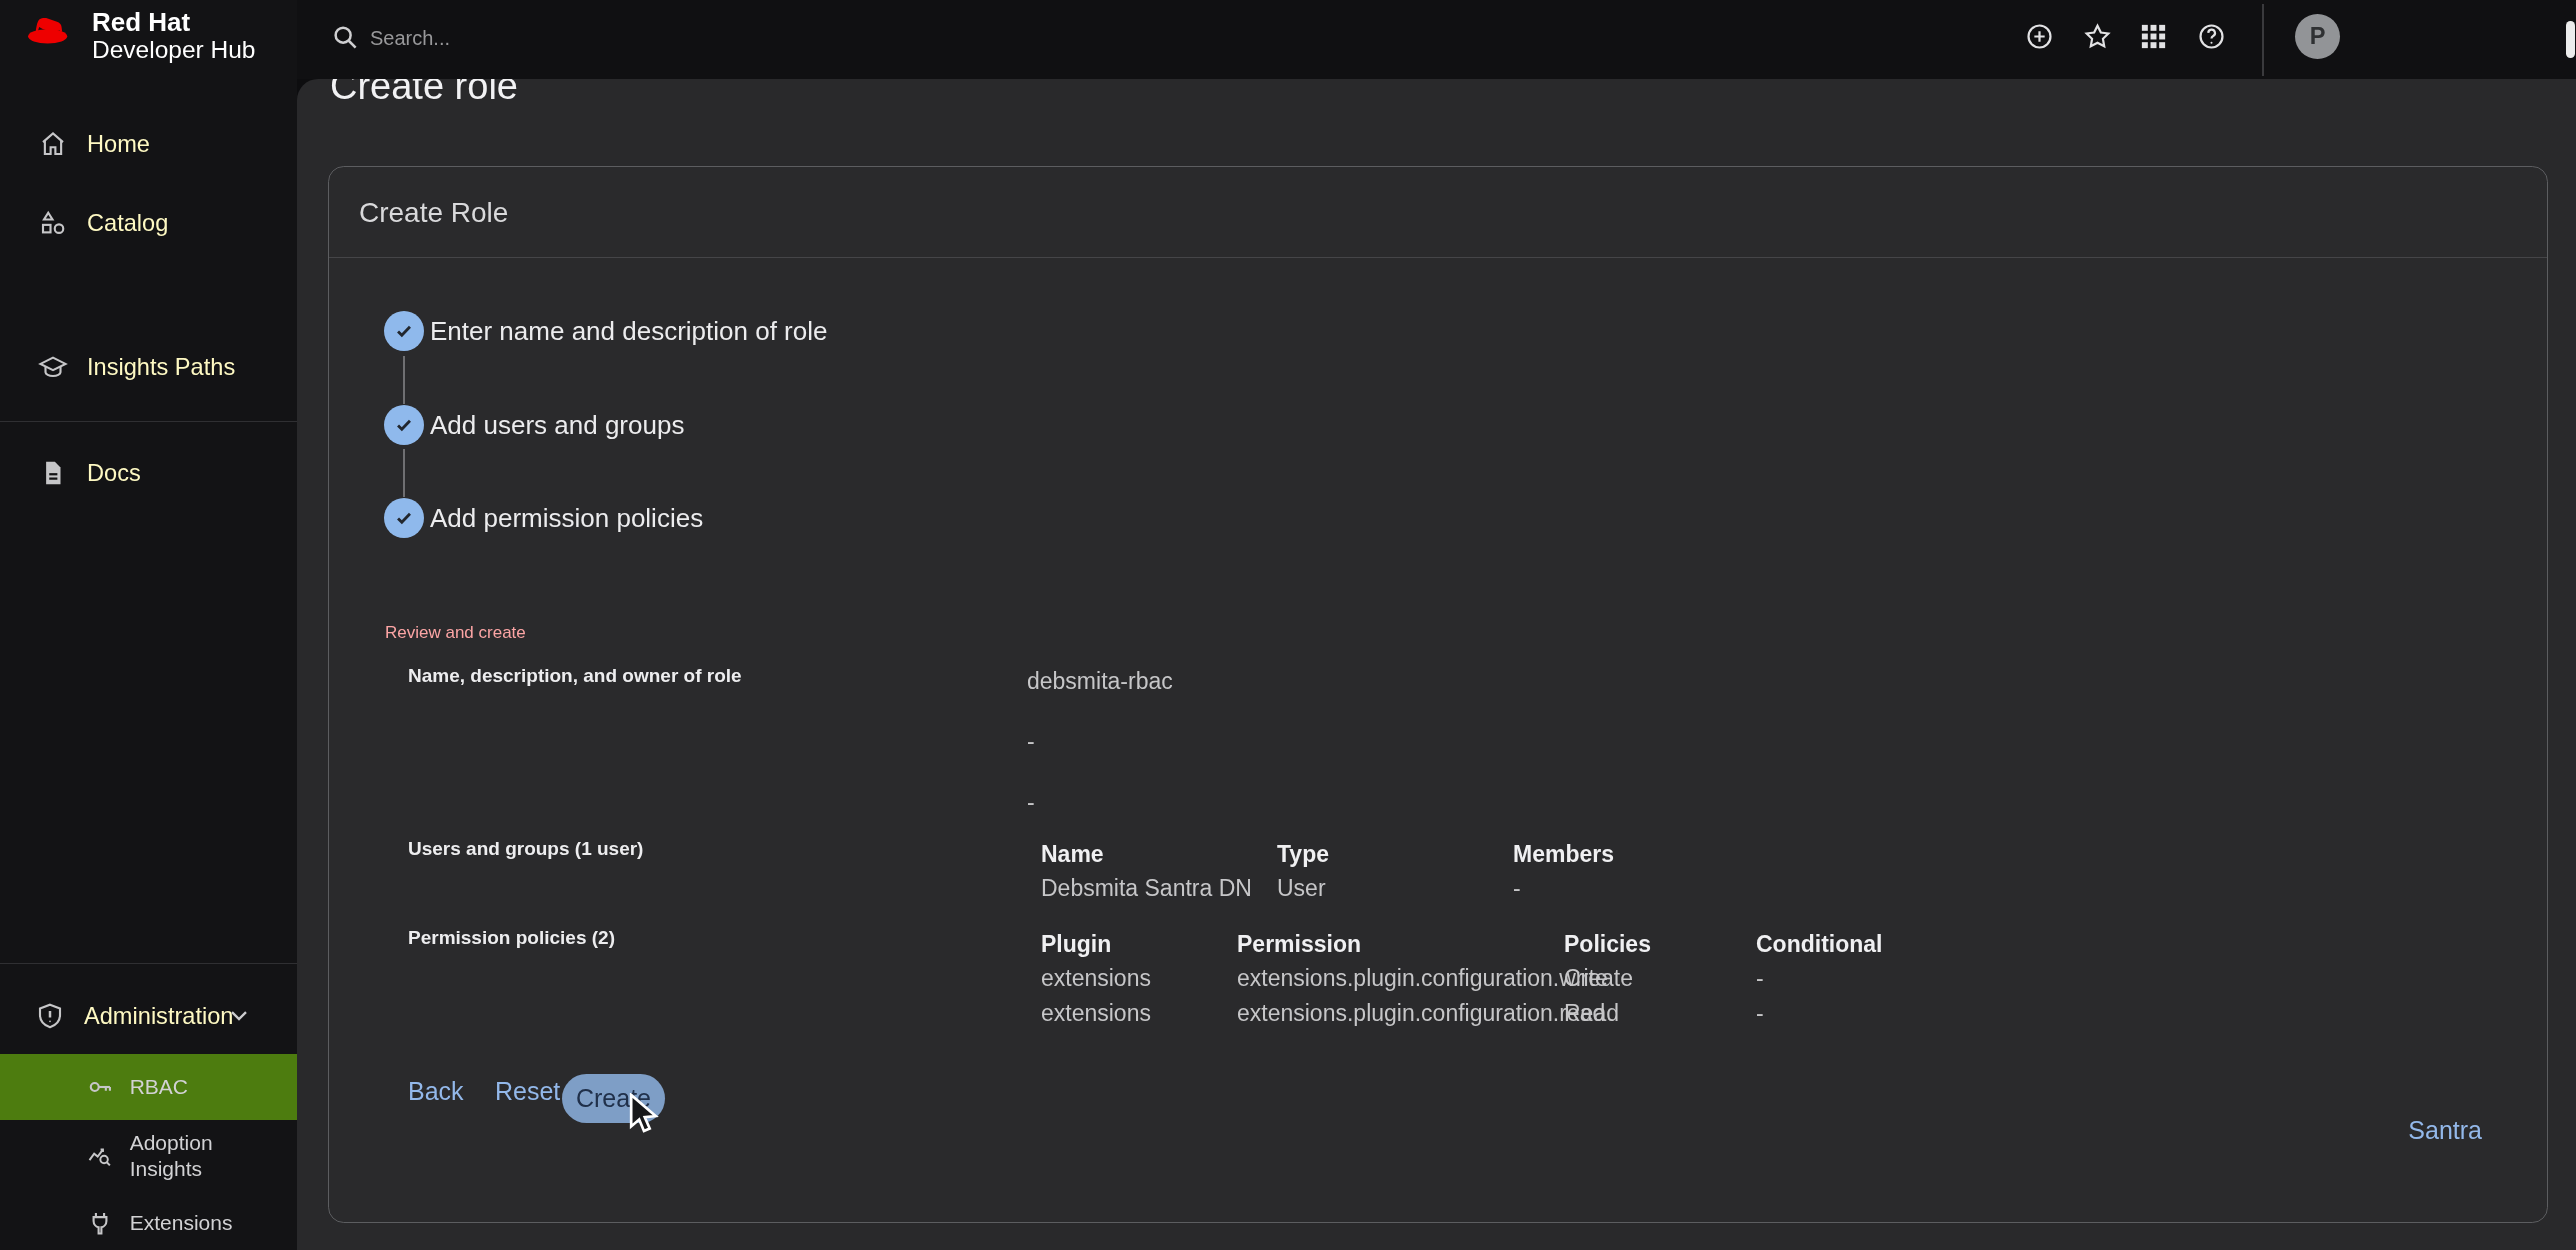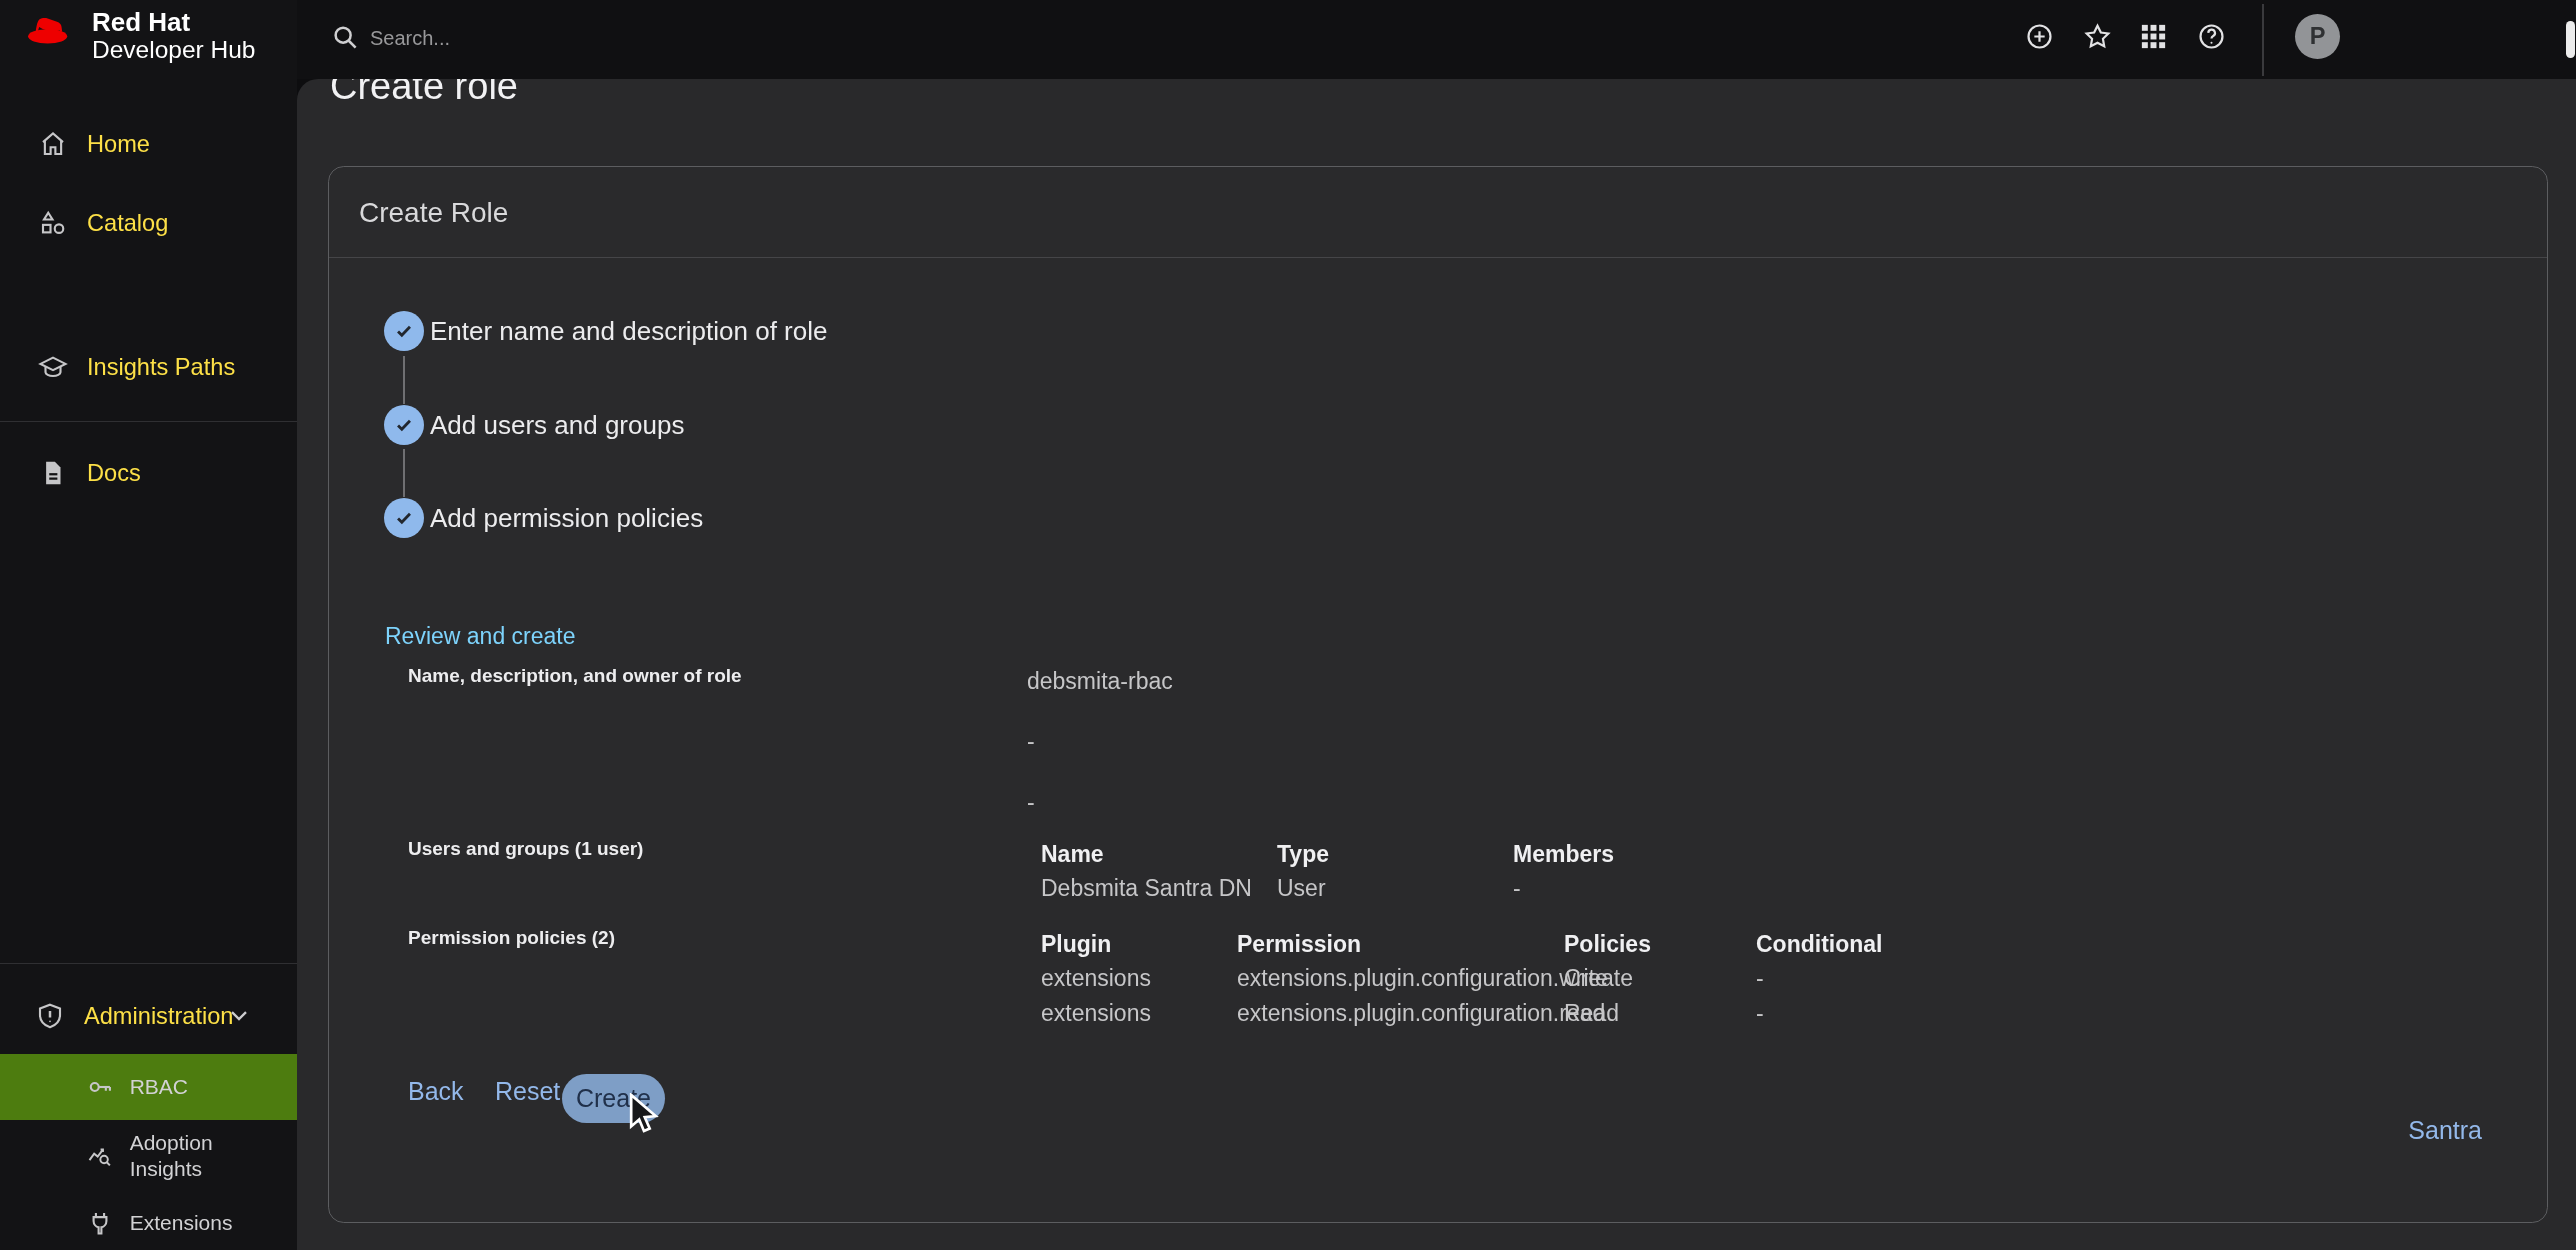--- a/index.html
+++ b/index.html
@@ -20,21 +20,21 @@
             display:flex; align-items:center; justify-content:center; cursor:pointer; }
   .scroll-thumb { position:absolute; right:0.9px; top:21px; width:8.7px; height:37px; border-radius:4.4px; background:#ececec; }
 
   
   .sidebar { position:absolute; left:0; top:0; width:297px; height:1251px; background:#131315; }
   .brand { position:absolute; left:23px; top:7px; display:flex; cursor:pointer; }
   .brand-hat { width:51px; height:40px; }
   .brand-text { margin-left:18px; color:#ffffff; }
   .brand-line1 { font-size:26px; font-weight:bold; line-height:30px; }
   .brand-line2 { font-size:24.5px; font-weight:normal; line-height:26px; }
-  .nav-item { position:absolute; left:0; width:291px; height:56px; display:flex; align-items:center; cursor:pointer; color:#fde047; }
+  .nav-item { position:absolute; left:0; width:291px; height:56px; display:flex; align-items:center; cursor:pointer; color:#fef9c3; }
   .nav-item .nico { width:30px; height:30px; margin-left:38px; color:#c6c6c8; flex:none; }
   .nav-item .nlabel { margin-left:19px; font-size:23.6px; }
   .side-divider { position:absolute; left:0; width:297px; height:0.9px; background:#2f2f32; }
   .admin-chevron { position:absolute; left:225px; top:13px; width:28px; height:28px; color:#cccccf; }
   .sub-item { position:absolute; left:0; width:297px; display:flex; align-items:center; cursor:pointer; color:#d2d2d4; }
   .sub-item .nico { width:28px; height:28px; margin-left:86px; color:#c6c6c8; flex:none; }
   .sub-item .nlabel { margin-left:15.7px; font-size:21px; line-height:26px; }
   .sub-active { background:#4d7c0f; }
 
   
@@ -49,21 +49,21 @@
   .card-title { position:absolute; left:30px; top:30px; font-size:28px; color:#d9d9db; }
 
   
   .step-circle { position:absolute; left:55px; width:40px; height:40px; border-radius:50%;
                  background:#8fb9ec; display:flex; align-items:center; justify-content:center; }
   .step-circle svg { width:26px; height:26px; }
   .step-label { position:absolute; left:101px; font-size:26px; color:#ececee; line-height:40px; white-space:nowrap; }
   .step-connector { position:absolute; left:74px; width:1.7px; background:#6f6f72; }
 
   
-  .review-heading { position:absolute; left:56px; top:456px; font-size:23px; color:#7dd3fc; }
+  .review-heading { position:absolute; left:56px; top:456px; font-size:17px; color:#fca5a5; }
   .rv-label { position:absolute; left:79px; font-size:19px; font-weight:bold; color:#ededef; white-space:nowrap; }
   .cell  { position:absolute; font-size:23px; color:#c6c6c8; white-space:nowrap; }
   .hcell { position:absolute; font-size:23px; font-weight:bold; color:#f0f0f2; white-space:nowrap; }
 
   
   .link-btn { position:absolute; font-size:25px; color:#93b8ea; cursor:pointer; background:none; border:none;
               font-family:"Liberation Sans",sans-serif; }
   .create-btn { position:absolute; left:233px; top:907px; width:103px; height:49px; border:none; border-radius:24.5px;
                 background:#7e9ec6; color:#20304a; font-size:25px; font-family:"Liberation Sans",sans-serif;
                 cursor:pointer; }

